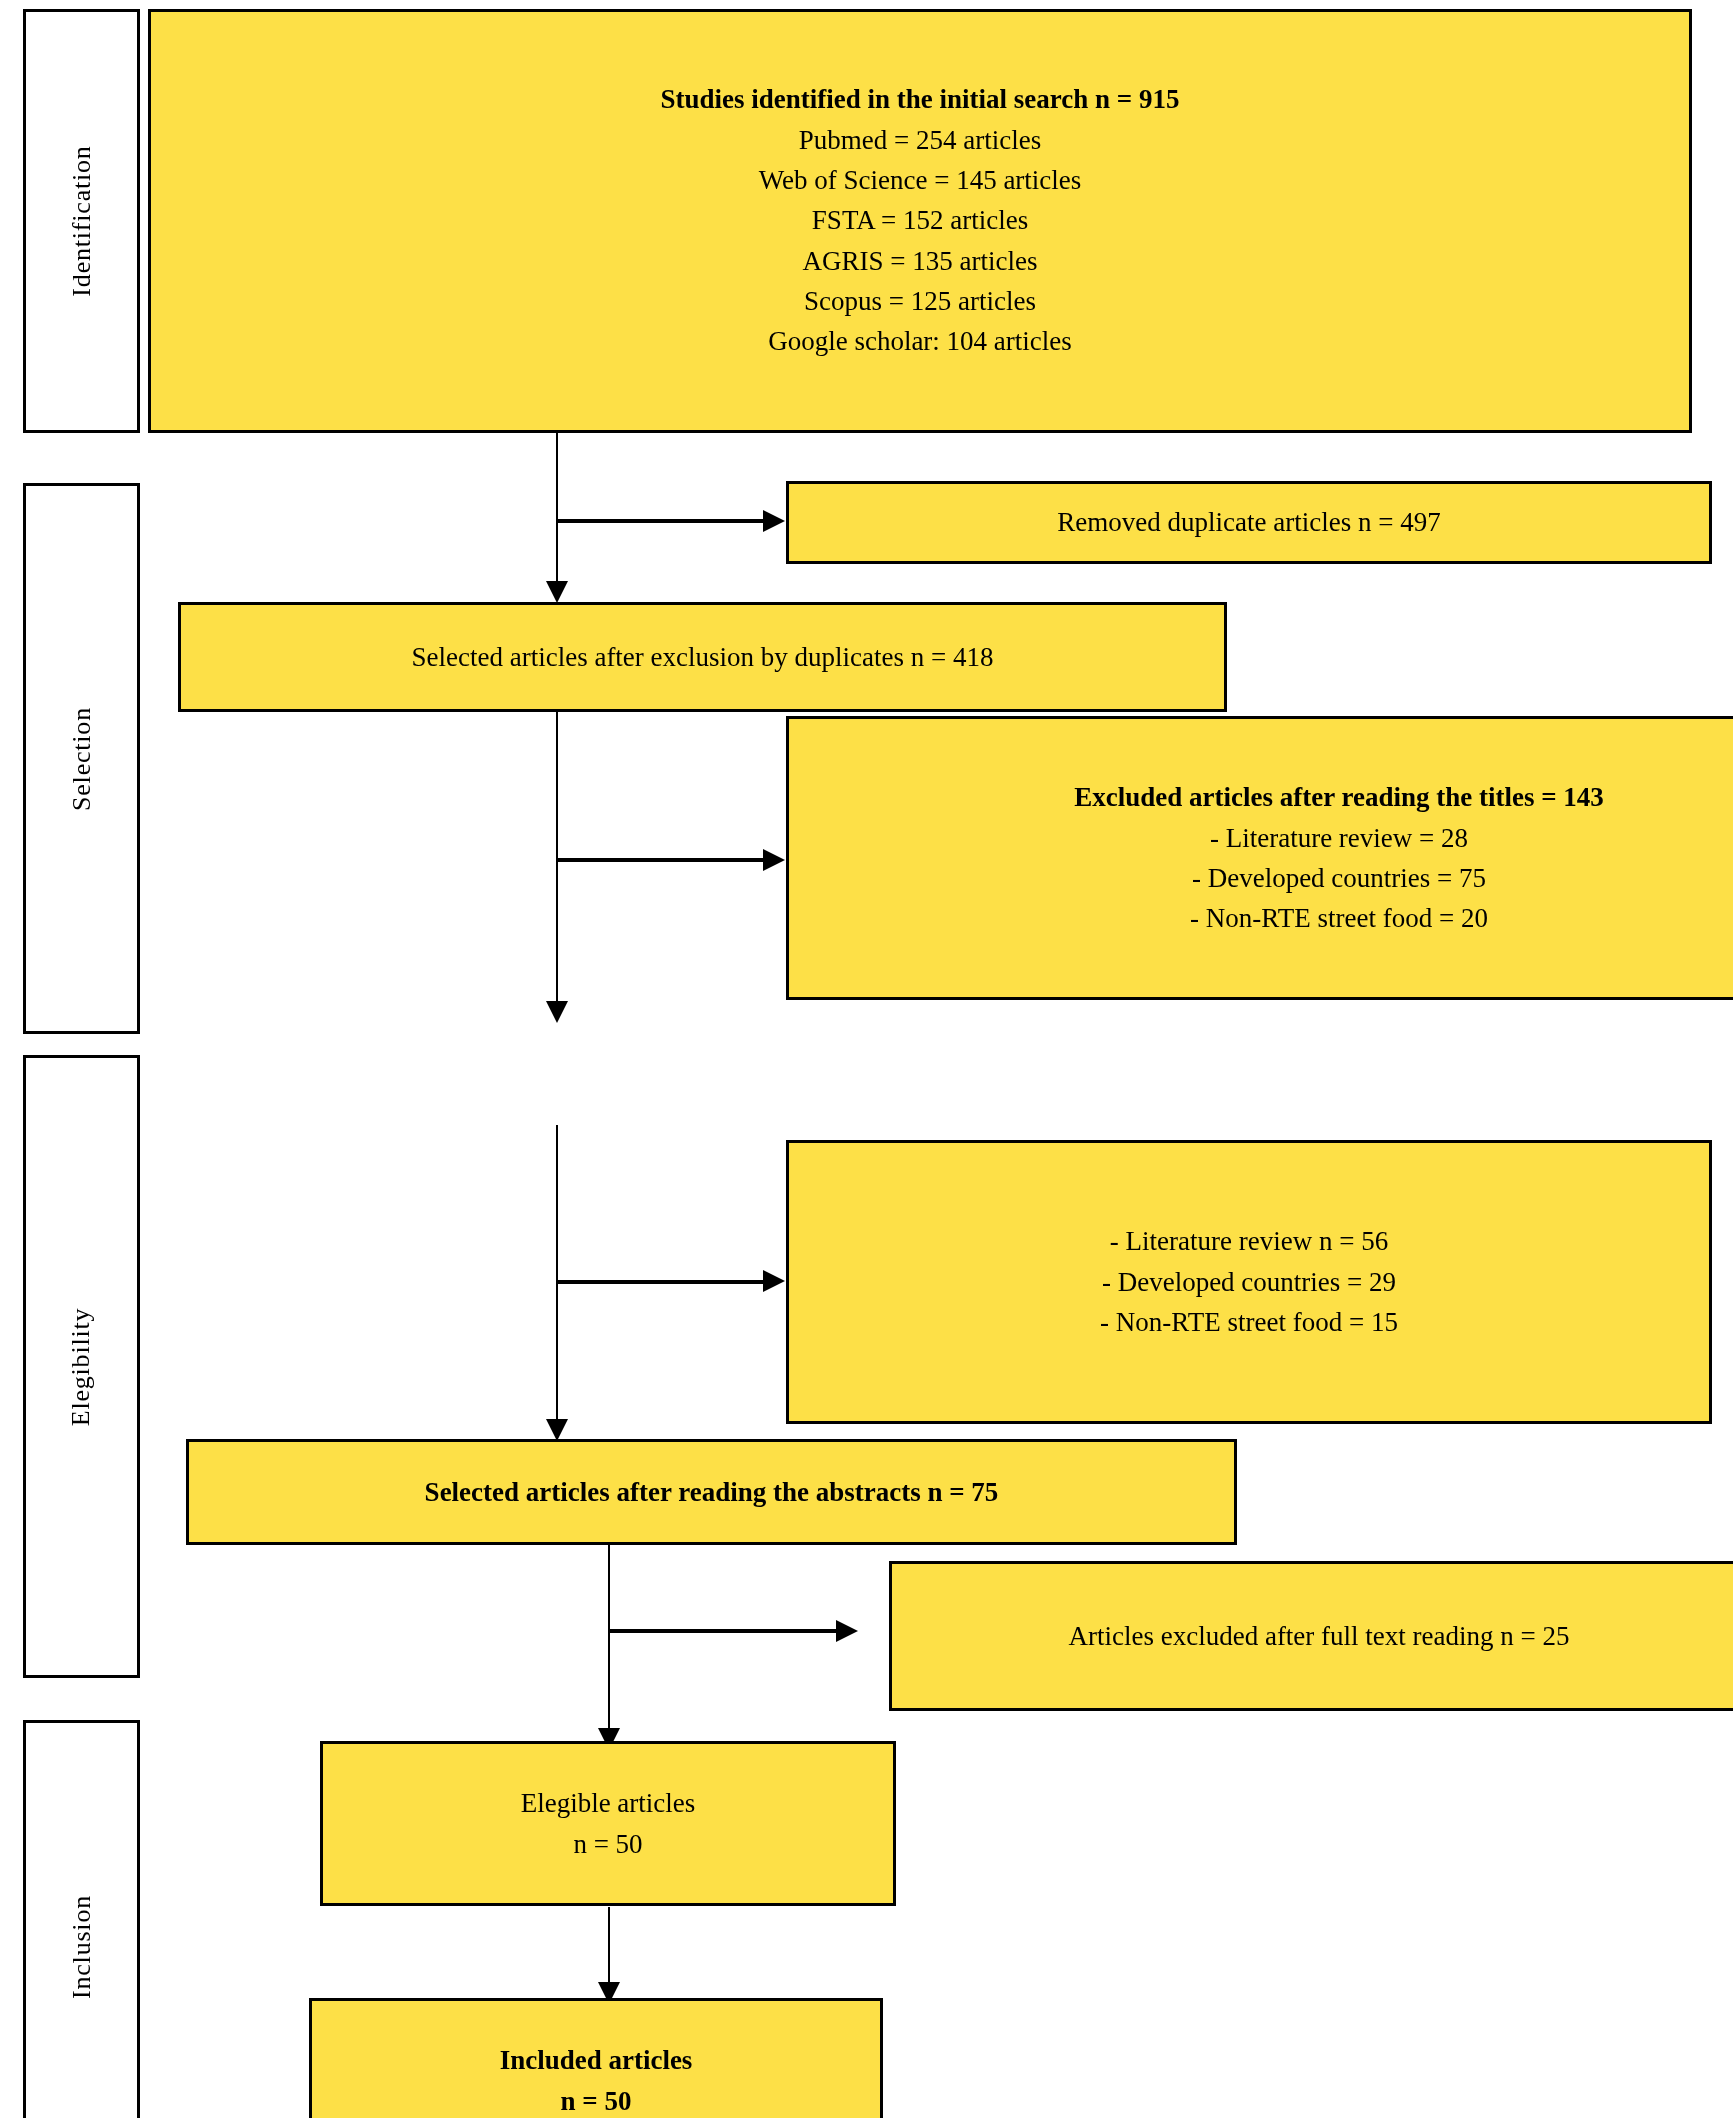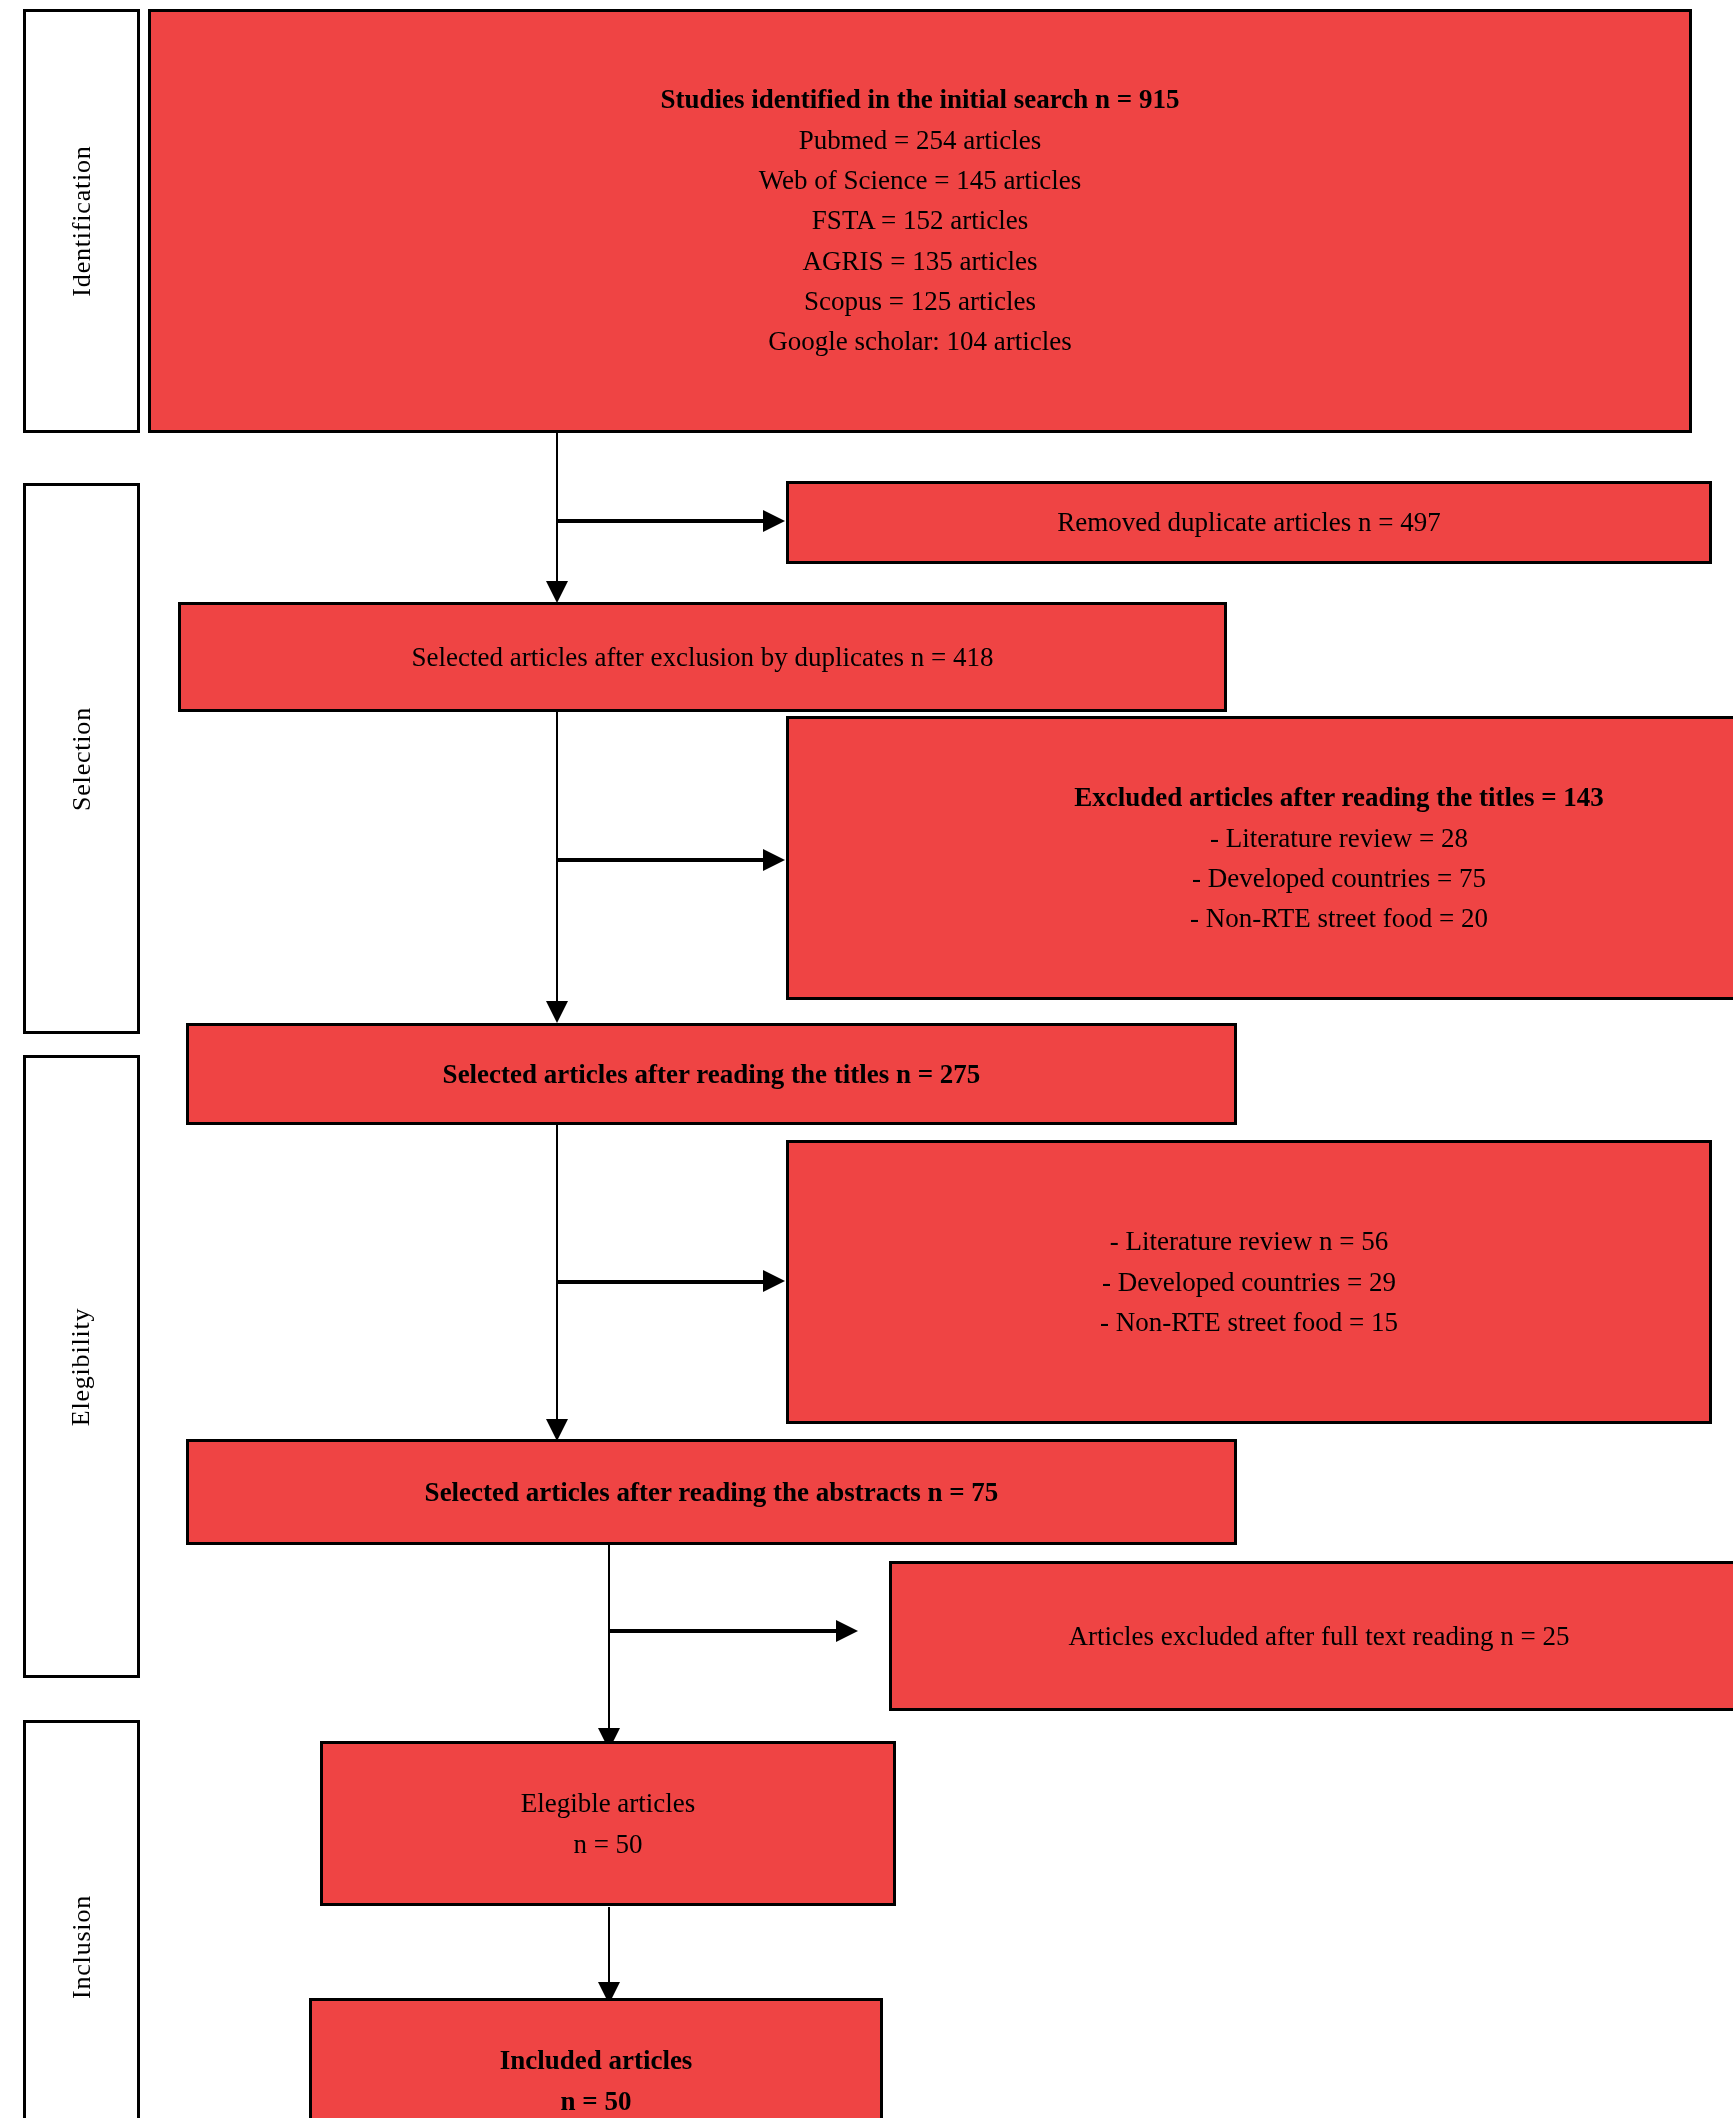--- a/index.html
+++ b/index.html
@@ -3,21 +3,21 @@
 <meta charset="utf-8">
 <style>
   html,body{margin:0;padding:0;background:#fff;}
   body{font-family:"Liberation Serif","DejaVu Serif",serif;color:#000;}
   #stage{position:relative;width:1733px;height:2182px;background:#fff;overflow:hidden;}
 
   .sbox{position:absolute;border:3.8px solid #000;background:#fff;box-sizing:border-box;
         display:flex;align-items:center;justify-content:center;}
   .sbox .vlabel{transform:rotate(-90deg);white-space:nowrap;font-size:26px;letter-spacing:0.8px;}
 
-  .fbox{position:absolute;border:3.8px solid #000;background:#ef4444;box-sizing:border-box;
+  .fbox{position:absolute;border:3.8px solid #000;background:#fde047;box-sizing:border-box;
         display:flex;flex-direction:column;align-items:center;justify-content:center;
         text-align:center;font-size:27px;line-height:1.05;}
   .fbox.bold{font-weight:bold;}
   .fbox .ln{display:block;padding:6px 0;}
   .fbox .ln.hd{font-weight:bold;}
 
   .vline{position:absolute;background:#000;width:2.1px;}
   .hline{position:absolute;background:#000;height:3.8px;}
   .arrow-d{position:absolute;width:0;height:0;border-left:11px solid transparent;
            border-right:11px solid transparent;border-top:22px solid #000;}
@@ -72,23 +72,20 @@
   <div class="hline" style="left:556px;top:858px;width:208px;"></div>
   <div class="arrow-r" style="left:763px;top:849px;"></div>
 
   <div class="fbox" style="left:786px;top:716px;width:1106px;height:284px;padding:8.5px 12.7px;">
     <span class="ln hd">Excluded articles after reading the titles = 143</span>
     <span class="ln">- Literature review = 28</span>
     <span class="ln">- Developed countries = 75</span>
     <span class="ln">- Non-RTE street food = 20</span>
   </div>
 
-  <div class="fbox bold" style="left:186px;top:1023px;width:1051px;height:102px;padding:0 12.7px;">
-    <span class="ln">Selected articles after reading the titles n = 275</span>
-  </div>
 
   <div class="vline" style="left:556px;top:1125px;height:297px;"></div>
   <div class="arrow-d" style="left:546px;top:1419px;"></div>
 
   <div class="hline" style="left:556px;top:1280px;width:208px;"></div>
   <div class="arrow-r" style="left:763px;top:1270px;"></div>
 
   <div class="fbox" style="left:786px;top:1140px;width:926px;height:284px;padding:8.5px 12.7px;">
     <span class="ln">- Literature review n = 56</span>
     <span class="ln">- Developed countries = 29</span>

